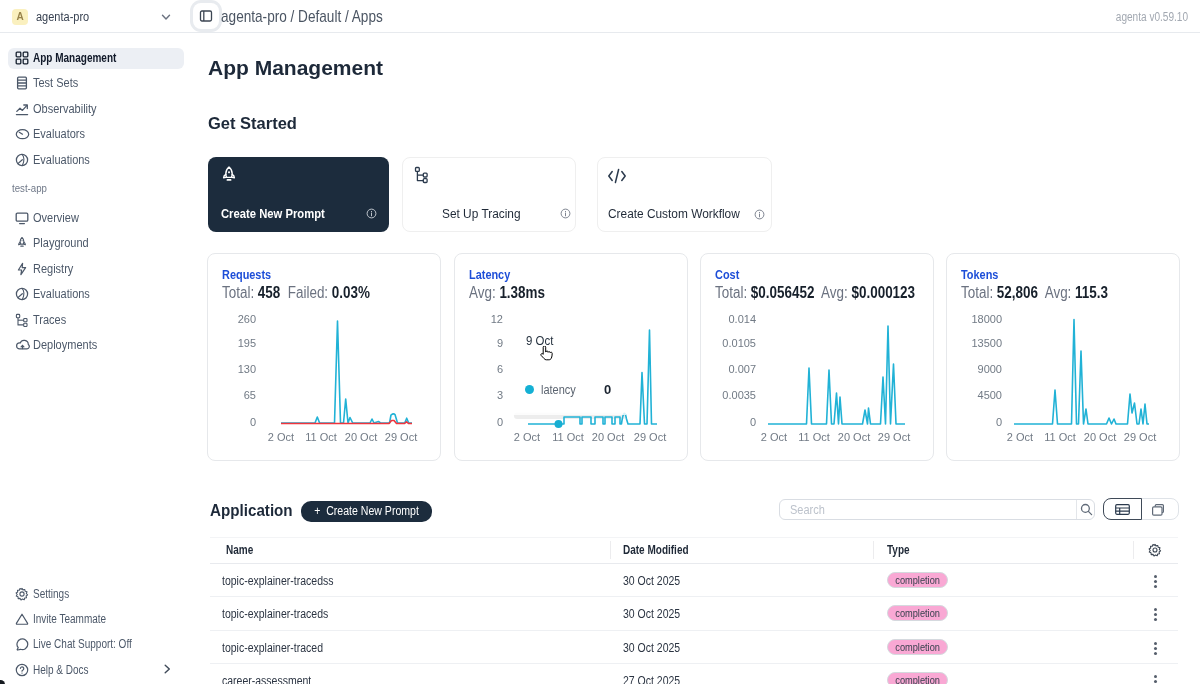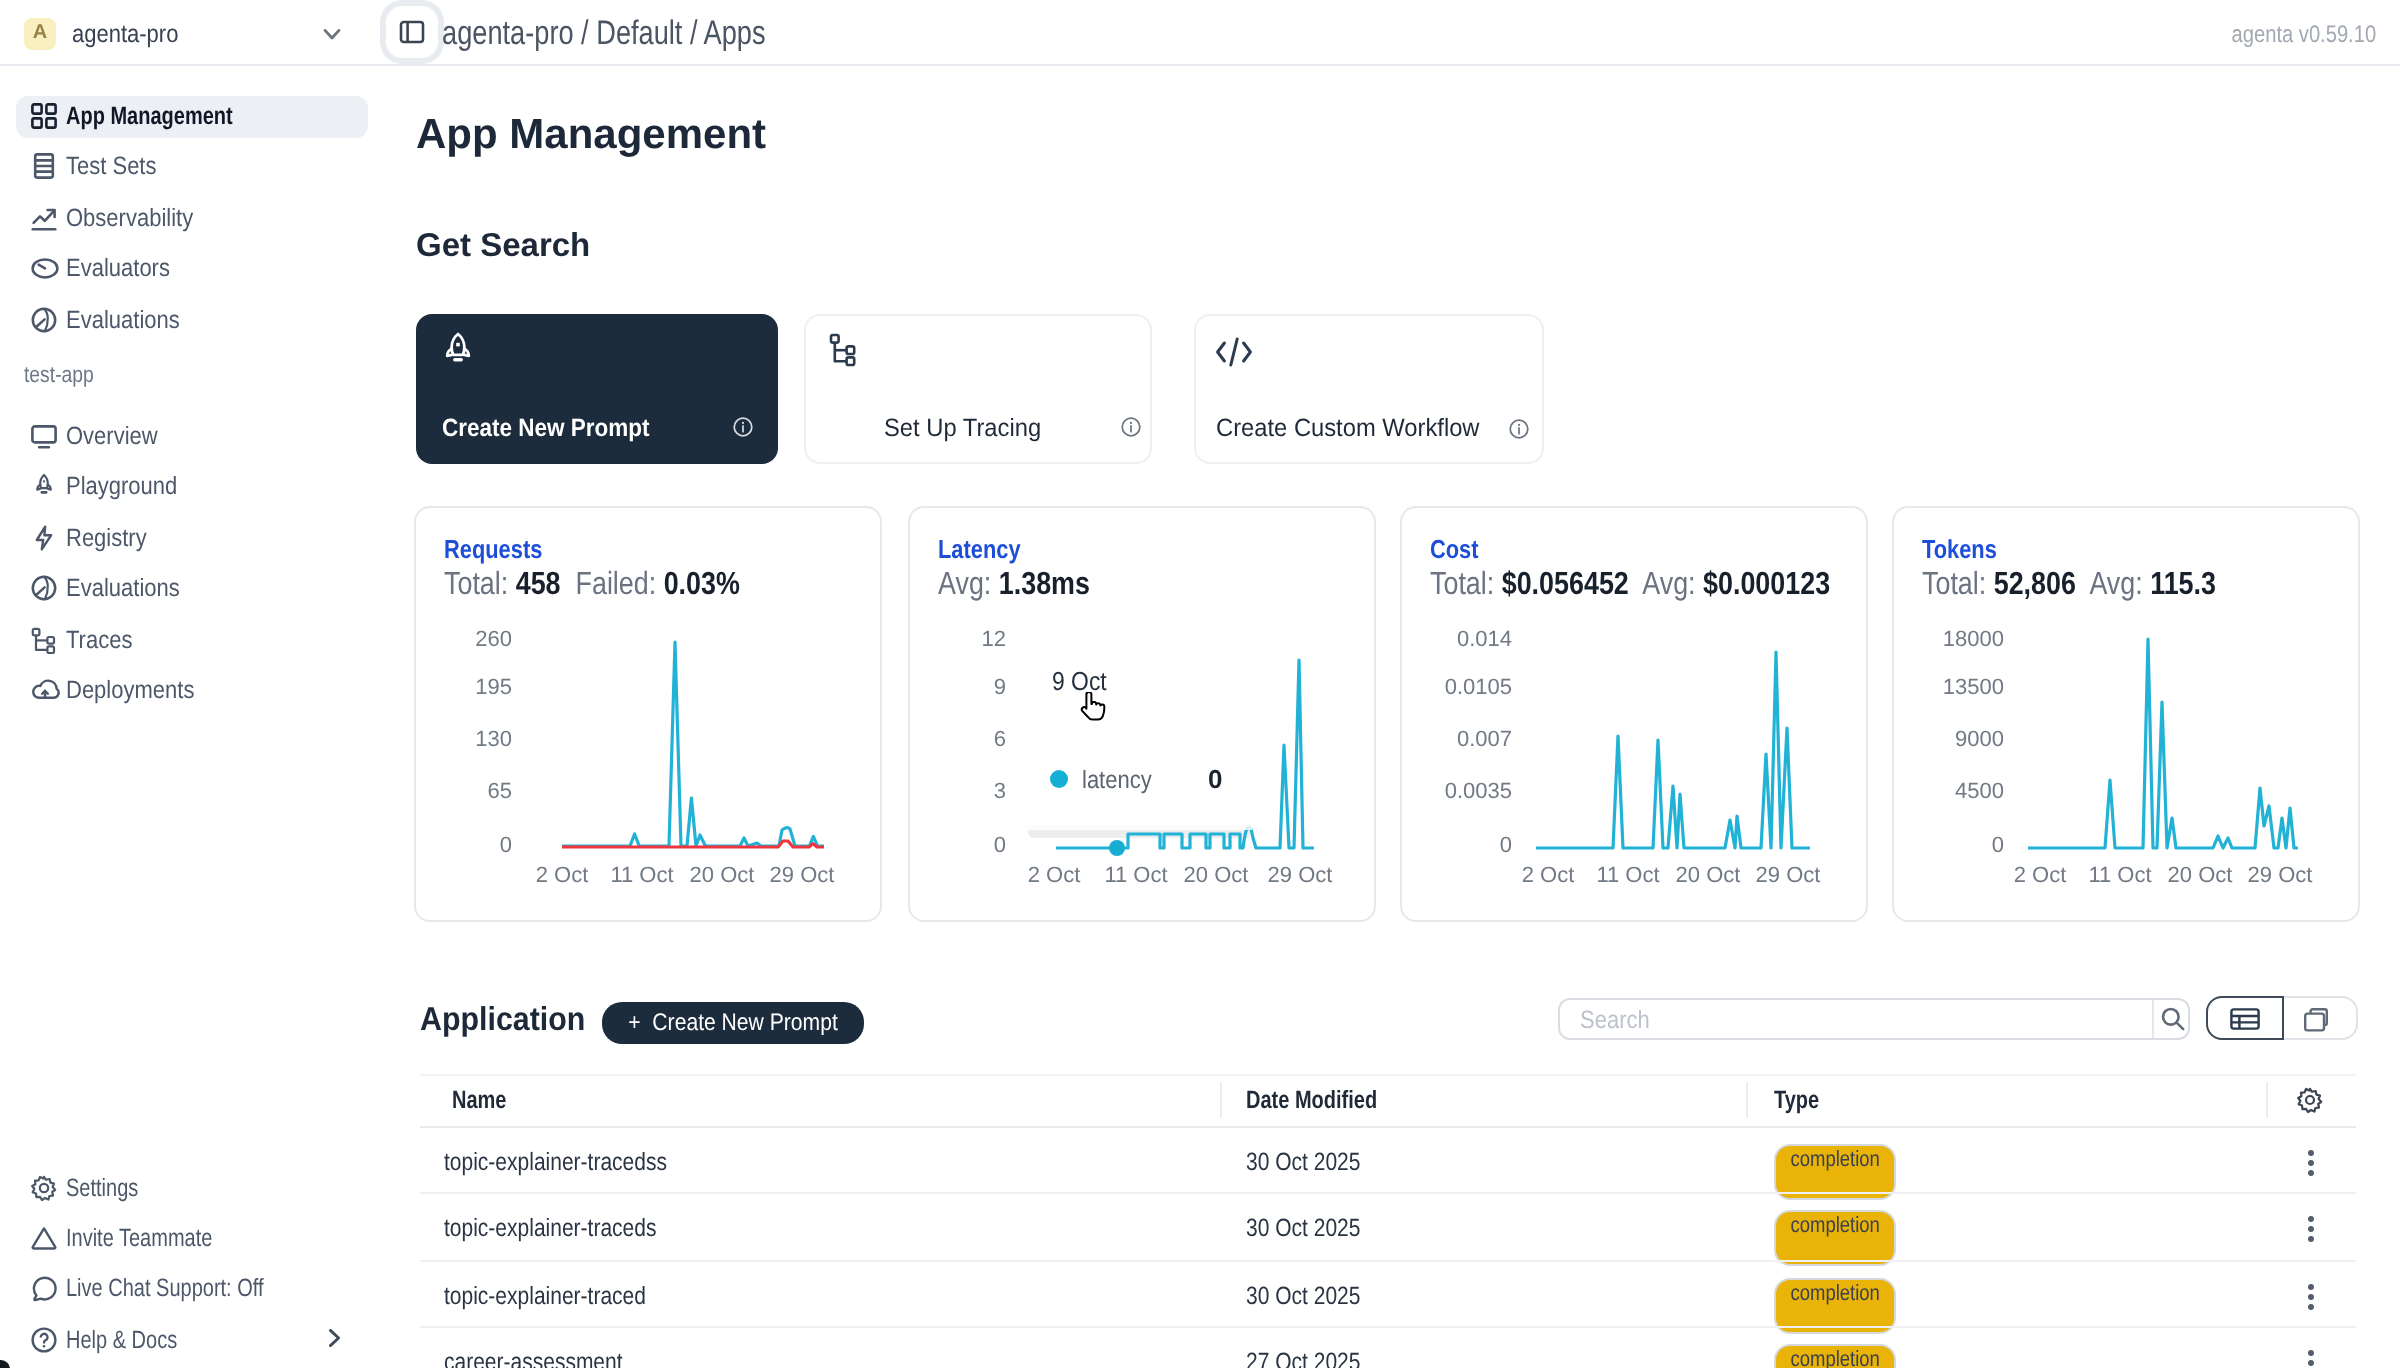--- a/index.html
+++ b/index.html
@@ -123,21 +123,21 @@
     <circle cx="7" cy="7" r="5.7"></circle>
     <path d="M5.4 5.3 a1.7 1.7 0 1 1 2.3 1.9 c-0.5 0.2 -0.7 0.5 -0.7 1"></path>
     <circle cx="7" cy="10.1" r="0.65" fill="#4c5869" stroke="none"></circle>
   </svg>
 <div class="nav-item" style="top:663px;"><span class="n f80">Help &amp; Docs</span></div>
 <svg class="abs ic" style="left:161px;top:663px;" width="12" height="12" viewBox="0 0 12 12" fill="none" stroke="#3f4a58" stroke-width="1.4" stroke-linecap="round" stroke-linejoin="round">
     <path d="M4.2 2.2 L8.3 6 L4.2 9.8"></path>
   </svg>
 
 <div class="abs" style="left:208px;top:56px;font-size:21px;font-weight:700;color:#1d2939;line-height:24px;">App Management</div>
-<div class="abs" style="left:208px;top:114px;font-size:16.5px;font-weight:700;color:#1d2939;line-height:19px;">Get Search</div>
+<div class="abs" style="left:208px;top:114px;font-size:16.5px;font-weight:700;color:#1d2939;line-height:19px;">Get Started</div>
 
 <div class="abs" style="left:208px;top:157px;width:181px;height:75px;border-radius:8px;background:#1c2c3d;"></div>
 <svg class="abs ic" style="left:219px;top:165px;" width="20" height="20" viewBox="0 0 20 20" fill="none" stroke="#fff" stroke-width="1.4" stroke-linecap="round" stroke-linejoin="round">
     <path d="M10 2 C7.9 3.7 6.8 6.1 6.8 8.8 C6.8 10.2 7.1 11.4 7.6 12.4 L12.4 12.4 C12.9 11.4 13.2 10.2 13.2 8.8 C13.2 6.1 12.1 3.7 10 2 Z"></path>
     <rect x="9.1" y="6.4" width="1.8" height="1.8" fill="#fff" stroke="none"></rect>
     <path d="M6.9 9.4 C5.6 10 4.7 11.2 4.6 12.9 L6.9 12.4"></path>
     <path d="M13.1 9.4 C14.4 10 15.3 11.2 15.4 12.9 L13.1 12.4"></path>
     <path d="M8.4 14.9 H11.6" stroke-width="1.7"></path>
   </svg>
 <div class="abs" style="left:221px;top:207px;font-size:12.5px;font-weight:700;color:#fff;line-height:14px;"><span class="n" style="transform:scaleX(.9);">Create New Prompt</span></div>
@@ -291,21 +291,21 @@
     <path d="M0.7 4 H14.3 M0.7 7.2 H14.3 M4.7 4 V10.3"></path>
   </svg>
 <svg class="abs ic" style="left:1151px;top:503px;" width="14" height="14" viewBox="0 0 14 14" fill="none" stroke="#5f6977" stroke-width="1.2" stroke-linejoin="round">
     <path d="M4.3 3.6 V2.6 a1 1 0 0 1 1-1 H11.4 a1 1 0 0 1 1 1 V8.5 a1 1 0 0 1 -1 1 H11"></path>
     <rect x="1.6" y="3.8" width="9.4" height="8.4" rx="1.2"></rect>
   </svg>
 
 <style>
  .th { position:absolute; font-size:12.5px; font-weight:700; color:#1f2937; top:543px; line-height:14px; }
  .cell { position:absolute; font-size:12.5px; color:#2b3442; line-height:14px; }
- .tag { position:absolute; width:61px; height:28px; border:1px solid #d5d9de; border-radius:8px; font-size:11px; color:#39414e; text-align:center; line-height:15px; background:#eab308; }
+ .tag { position:absolute; width:61px; height:16px; border:1px solid #d5d9de; border-radius:8px; font-size:11px; color:#39414e; text-align:center; line-height:15px; background:#f9a8d4; }
  .dots { position:absolute; left:1154px; width:3px; height:3px; border-radius:50%; background:#555e6b; box-shadow:0 5px 0 #555e6b, 0 10px 0 #555e6b; }
  .rowline { position:absolute; left:210px; width:968px; height:1px; background:#eef0f3; }
 </style>
 <div class="abs" style="left:210px;top:537px;width:968px;height:1px;background:#f3f4f6;"></div>
 <div class="abs" style="left:210px;top:563px;width:968px;height:1px;background:#e8eaee;"></div>
 <div class="abs" style="left:610px;top:541px;width:1px;height:18px;background:#ececee;"></div>
 <div class="abs" style="left:873px;top:541px;width:1px;height:18px;background:#ececee;"></div>
 <div class="abs" style="left:1133px;top:541px;width:1px;height:18px;background:#ececee;"></div>
 <div class="th" style="left:226px;"><span class="n f80">Name</span></div>
 <div class="th" style="left:623px;"><span class="n f80">Date Modified</span></div>

